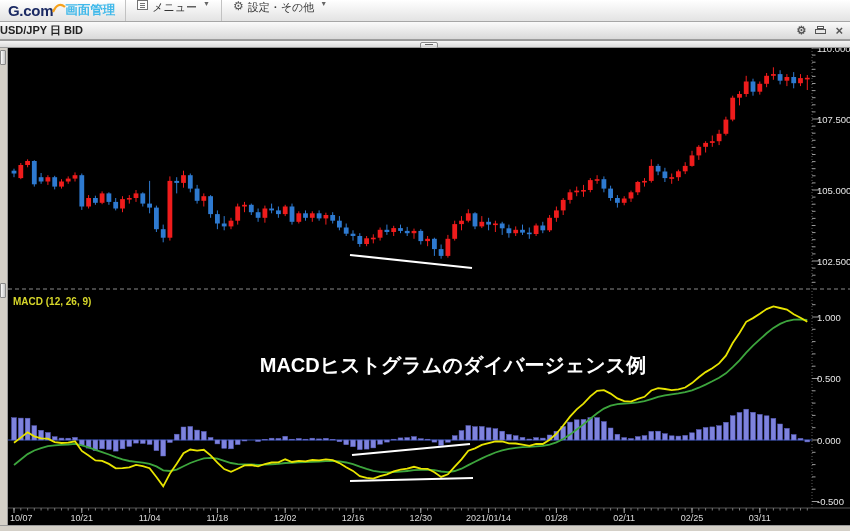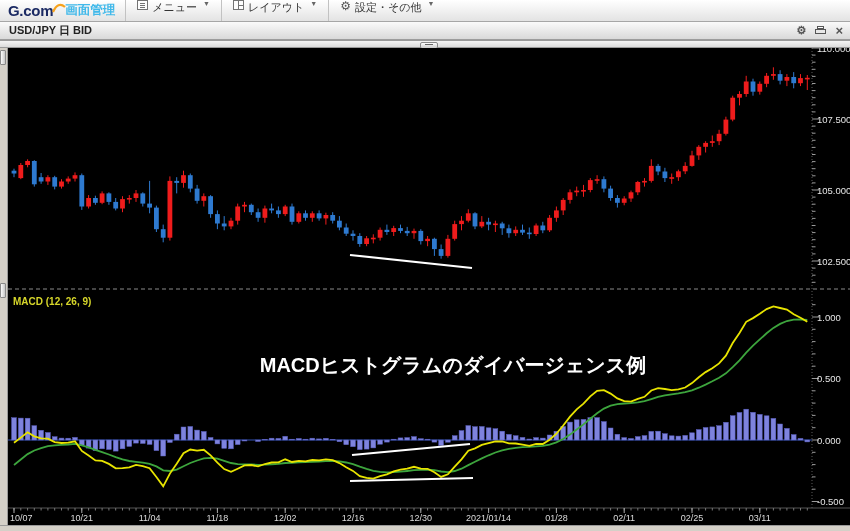--- a/index.html
+++ b/index.html
@@ -29,21 +29,21 @@
   .ic.screen::before{content:"";position:absolute;left:1px;right:1px;top:1px;bottom:3px;background:#8fb6d9}
   .ic.screen::after{content:"";position:absolute;left:3px;right:3px;bottom:0;height:1px;background:#737373}
   .ic.layout::before{content:"";position:absolute;left:4px;top:0;bottom:0;width:1px;background:#737373}
   .ic.layout::after{content:"";position:absolute;left:5px;right:0;top:4px;height:1px;background:#737373}
   .gear-glyph{font-size:12px;color:#555;line-height:1}
   
   .titlebar{
     position:absolute;left:0;top:22px;width:850px;height:18px;box-sizing:border-box;
     background:linear-gradient(#fafafa,#d9d9d9);
     border-bottom:1px solid #9c9c9c;
-    display:flex;align-items:center;padding-left:9px;
+    display:flex;align-items:center;
     font-size:11px;font-weight:bold;color:#222;
   }
   .tb-icons{margin-left:auto;display:flex;align-items:center;gap:9px;padding-right:7px}
   .tb-gear{font-size:11px;color:#555;line-height:1}
   .tb-close{font-size:13px;font-weight:bold;color:#555;line-height:1}
   .printer{width:11px;height:10px;position:relative;display:inline-block}
   .printer::before{content:"";position:absolute;left:0;right:0;top:3px;bottom:2px;border:1px solid #555;background:#e8e8e8}
   .printer::after{content:"";position:absolute;left:2px;right:2px;top:0;height:3px;border:1px solid #555;background:#fff;box-sizing:border-box}
   
   .chartwin{position:absolute;left:0;top:40px;width:850px;height:366px}
@@ -80,25 +80,20 @@
   <div class="logo">
     <span class="brand">G.com</span>
     <svg class="swoosh" viewBox="0 0 14 12">
       <path d="M1,10 Q6,-1 13,5" stroke="#f6a21d" stroke-width="2.2" fill="none"></path>
     </svg>
     <span class="suffix">画面管理</span>
   </div>
   <div class="menu-item">
     <span class="ic list"></span>
     <span>メニュー</span>
-    <span class="caret">▼</span>
-  </div>
-  <div class="menu-item">
-    <span class="ic layout"></span>
-    <span>レイアウト</span>
     <span class="caret">▼</span>
   </div>
   <div class="menu-item">
     <span class="gear-glyph">⚙</span>
     <span>設定・その他</span>
     <span class="caret">▼</span>
   </div>
 </div>
 
 <div class="titlebar">

